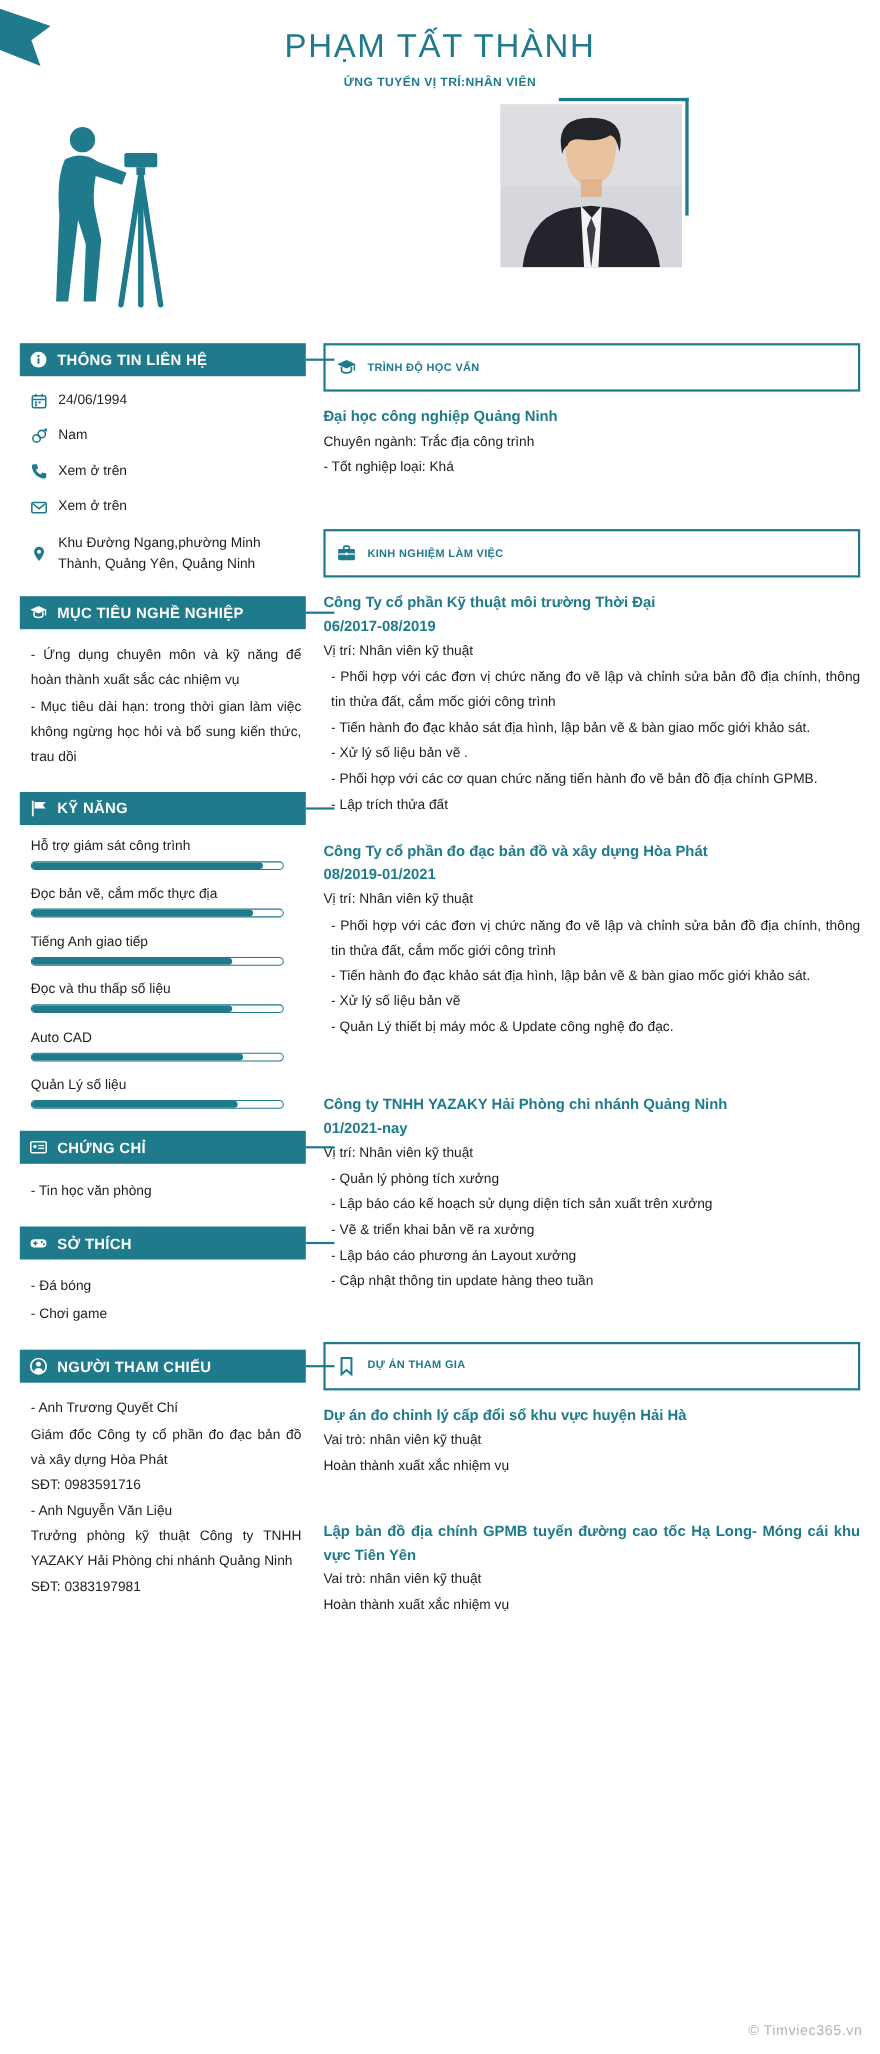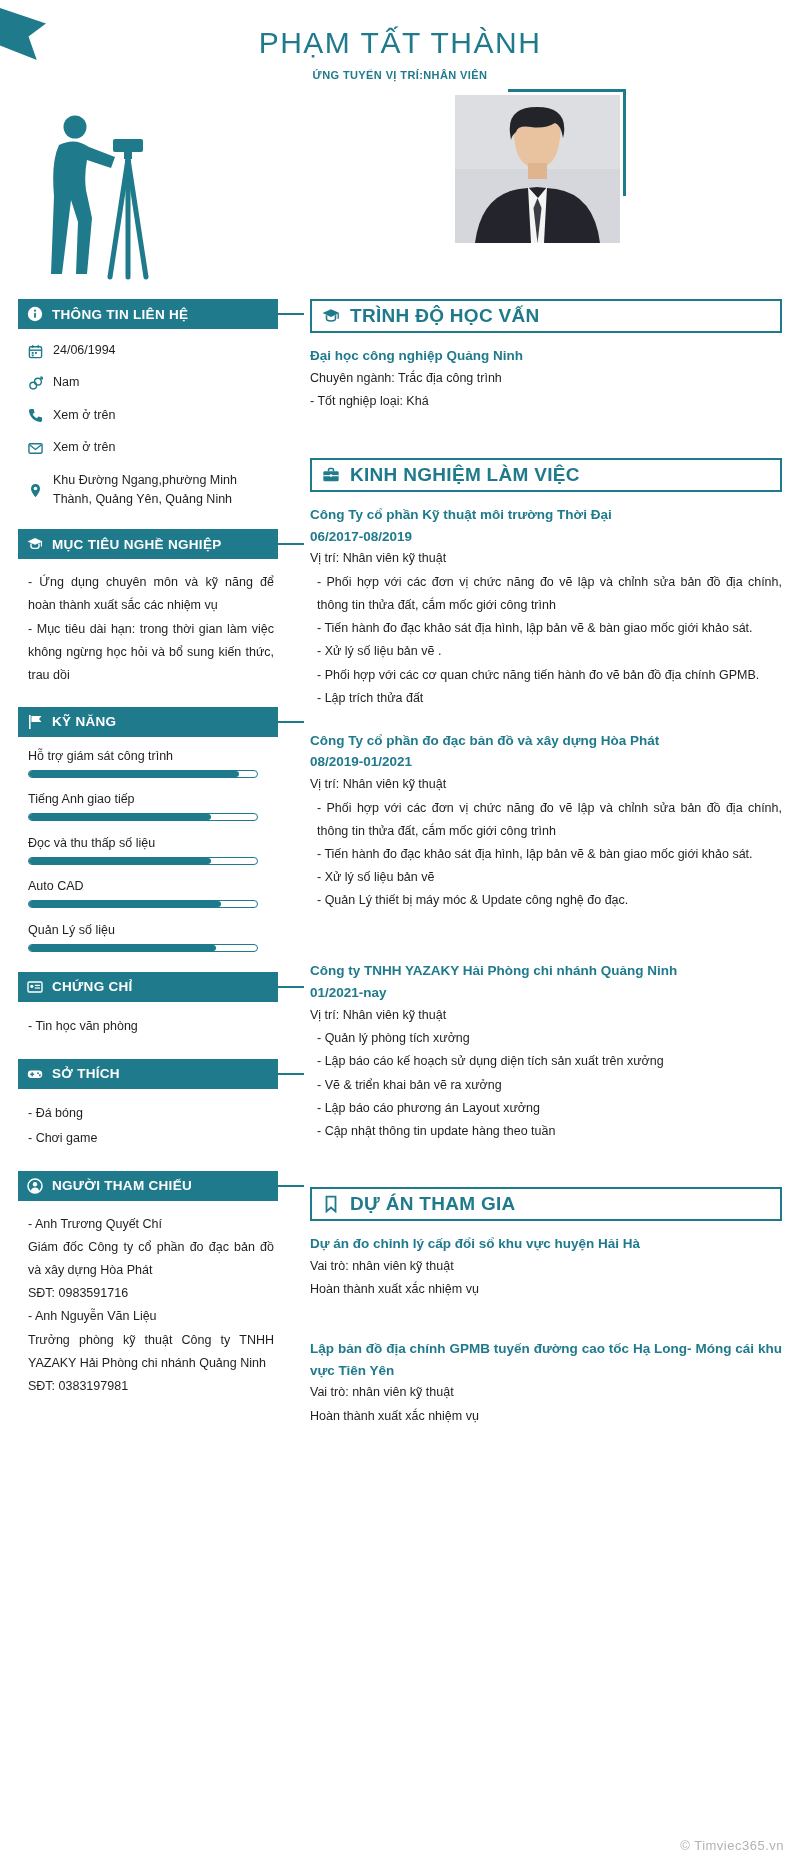--- a/index.html
+++ b/index.html
@@ -20,21 +20,21 @@
   .name{font-size:30px;font-weight:400;color:var(--accent);letter-spacing:1.5px}
   .subtitle{margin-top:9px;font-size:11px;font-weight:700;color:var(--accent);letter-spacing:.4px}
   
   .hero{position:relative;height:196px;margin-top:12px}
   .surveyor{position:absolute;left:25px;top:4px;width:150px;height:185px;color:var(--accent)}
   .photo{position:absolute;left:455px;top:2px;width:165px;height:148px;background:#d6d7dc}
   .photo::before{content:"";position:absolute;right:-6px;top:-6px;width:70%;height:70%;
     border-top:3px solid var(--accent);border-right:3px solid var(--accent)}
   .photo svg{position:relative;display:block;width:100%;height:100%}
   
-  .main{display:flex;gap:32px;padding:0 18px;margin-top:10px}
+  .main{display:flex;gap:16px;padding:0 18px;margin-top:23px}
   .left{width:260px;flex:none}
   .right{flex:1;min-width:0}
   
   .lhead{position:relative;display:flex;align-items:center;gap:9px;background:var(--accent);
     color:#fff;height:30px;padding:0 9px;font-size:13.5px;font-weight:700;letter-spacing:.3px;
     margin-bottom:12px}
   .lhead::after{content:"";position:absolute;left:100%;top:50%;transform:translateY(-50%);
     width:26px;height:2px;background:var(--accent)}
   .lhead svg{width:16px;height:16px;flex:none;color:#fff}
   .lsec{margin-bottom:20px}
@@ -44,22 +44,22 @@
   .citem svg{width:15px;height:15px;flex:none;color:var(--accent);margin-top:1px}
   
   .ptext{font-size:12.5px;line-height:1.85;text-align:justify}
   .pline{font-size:12.5px;line-height:2.0}
   
   .skill{margin-bottom:14.5px}
   .skill-label{font-size:12.5px;margin-bottom:7px}
   .skill-track{width:230px;height:8px;border:1px solid var(--accent);border-radius:5px;position:relative;background:#fff}
   .skill-fill{position:absolute;left:0;top:0;bottom:0;background:var(--accent);border-radius:5px}
   
-  .rhead{display:flex;align-items:center;gap:10px;border:2px solid var(--accent);height:34px;
-    padding:0 10px;color:var(--accent);font-size:19px;font-weight:700;letter-spacing:.3px;
+  .rhead{display:flex;align-items:center;gap:10px;border:2px solid var(--accent);height:44px;
+    padding:0 10px;color:var(--accent);font-size:10px;font-weight:700;letter-spacing:.3px;
     margin-bottom:12px;background:#fff}
   .rhead svg{width:18px;height:18px;flex:none;color:var(--accent)}
   .rsec{margin-bottom:26px}
   .school,.company,.project-name{color:var(--accent);font-weight:700;font-size:13.5px;line-height:1.6;text-align:justify}
   .period{color:var(--accent);font-weight:700;font-size:13.5px;line-height:1.6}
   .pos{font-size:12.5px;line-height:1.9}
   .duty{font-size:12.5px;line-height:1.85;text-align:justify;padding-left:7px}
   .rline{font-size:12.5px;line-height:1.9}
   .job{margin-bottom:20px}
   .gap-lg{margin-top:48px}
@@ -186,20 +186,26 @@
         <span>KỸ NĂNG</span>
       </div>
       <div class="lbody">
         <div class="skill">
           <div class="skill-label">Hỗ trợ giám sát công trình</div>
           <div class="skill-track">
               <div class="skill-fill" style="width: 92%;"></div>
             </div>
         </div>
         <div class="skill">
+          <div class="skill-label">Đọc bản vẽ, cắm mốc thực địa</div>
+          <div class="skill-track">
+              <div class="skill-fill" style="width: 88%;"></div>
+            </div>
+        </div>
+        <div class="skill">
           <div class="skill-label">Tiếng Anh giao tiếp</div>
           <div class="skill-track">
               <div class="skill-fill" style="width: 80%;"></div>
             </div>
         </div>
         <div class="skill">
           <div class="skill-label">Đọc và thu thấp số liệu</div>
           <div class="skill-track">
               <div class="skill-fill" style="width: 80%;"></div>
             </div>

